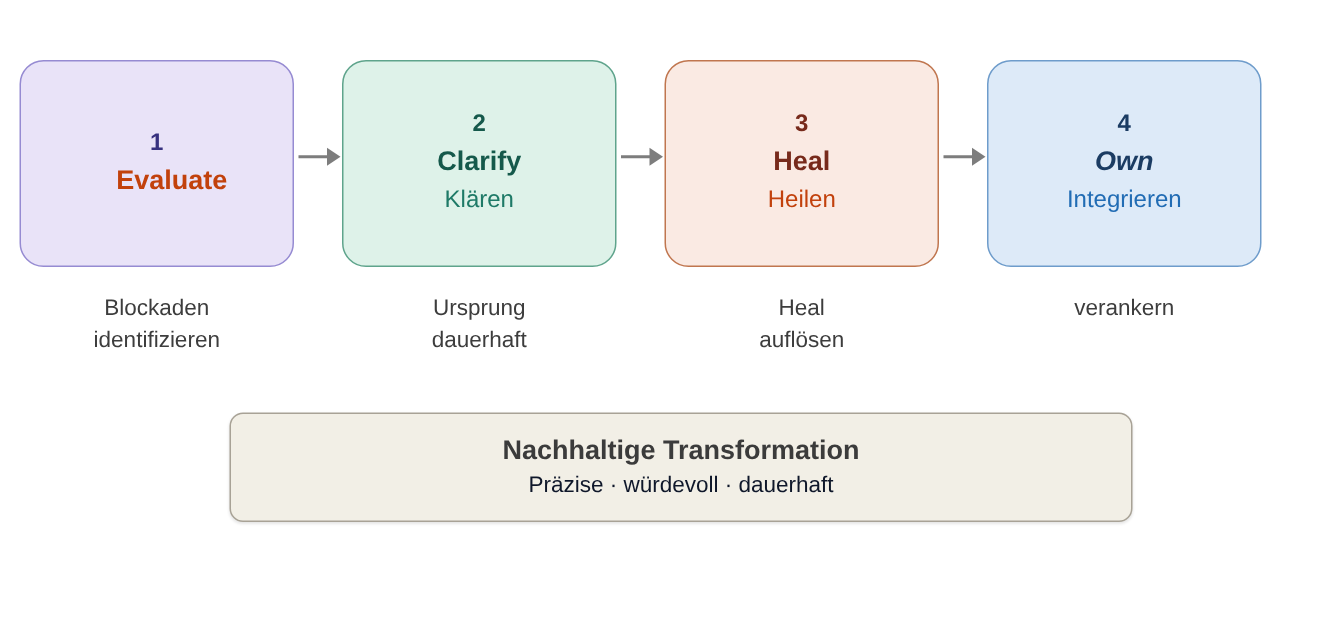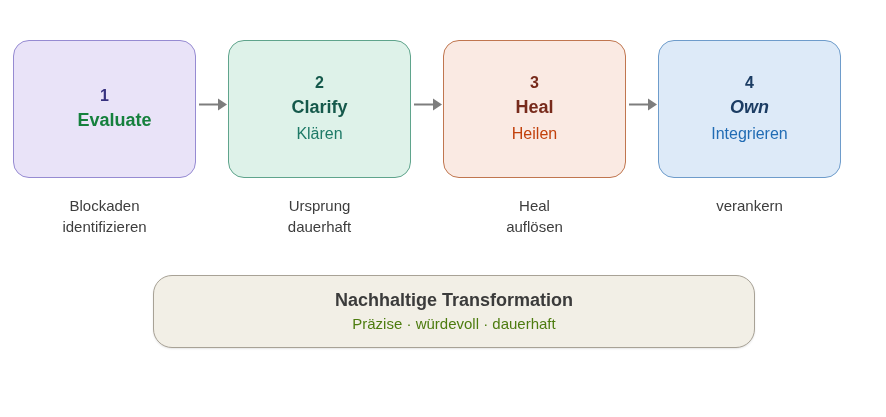--- a/index.html
+++ b/index.html
@@ -76,21 +76,21 @@
   .arrow svg { display: block; }
 
   .banner {
     position: absolute;
     left: 153px;
     top: 275px;
     width: 602px;
     height: 73px;
     box-sizing: border-box;
     border: 1.5px solid #aaa;
-    border-radius: 19px;
+    border-radius: 9px;
     display: flex;
     flex-direction: column;
     align-items: center;
     justify-content: center;
     text-align: center;
     box-shadow: 0 1px 2px rgba(0,0,0,0.10);
   }
   .banner-title {
     font-size: 18px;
     font-weight: bold;
@@ -102,21 +102,21 @@
   }
 </style>
 </head>
 <body>
 
 <div class="canvas">
 
   <div class="step-col c0">
     <div class="step-box" style="background: rgb(233, 227, 248); border-color: rgb(150, 139, 210);">
       <div class="step-number" style="color: rgb(55, 49, 127);">1</div>
-      <div class="step-title" style="color: #15803d; margin-left: 20px;">Evaluate</div>
+      <div class="step-title" style="color: #c2410c; margin-left: 20px;">Evaluate</div>
     </div>
     <div class="step-caption" style="color: rgb(61, 61, 61);">
       <div>Blockaden</div>
       <div>identifizieren</div>
     </div>
   </div>
 
   <div class="step-col c1">
     <div class="step-box" style="background: rgb(222, 242, 233); border-color: rgb(95, 164, 140);">
       <div class="step-number" style="color: rgb(21, 89, 75);">2</div>
@@ -166,16 +166,16 @@
   </div>
   <div class="arrow a2" style="color: rgb(125, 125, 125);">
     <svg width="30" height="17" viewBox="0 0 30 17">
       <line x1="1" y1="8.5" x2="22" y2="8.5" stroke="currentColor" stroke-width="2"></line>
       <path d="M20 2.5 L29 8.5 L20 14.5 Z" fill="currentColor"></path>
     </svg>
   </div>
 
   <div class="banner" style="background: rgb(242, 239, 230); border-color: rgb(168, 162, 150);">
     <div class="banner-title" style="color: rgb(59, 59, 59);">Nachhaltige Transformation</div>
-    <div class="banner-subtitle" style="color: #4d7c0f; text-align: center;">Präzise · würdevoll · dauerhaft</div>
+    <div class="banner-subtitle" style="color: #0f172a; text-align: center;">Präzise · würdevoll · dauerhaft</div>
   </div>
 
 </div>
 
 </body></html>

